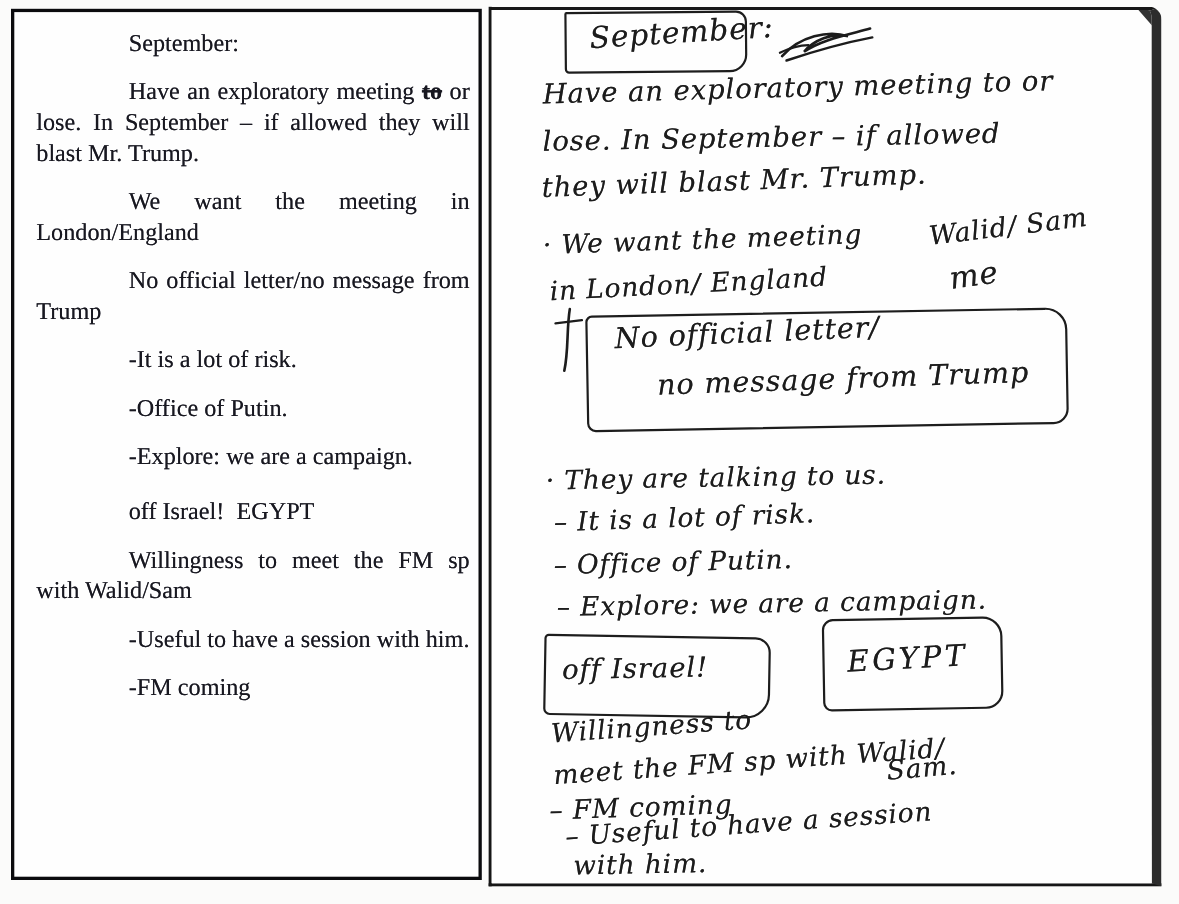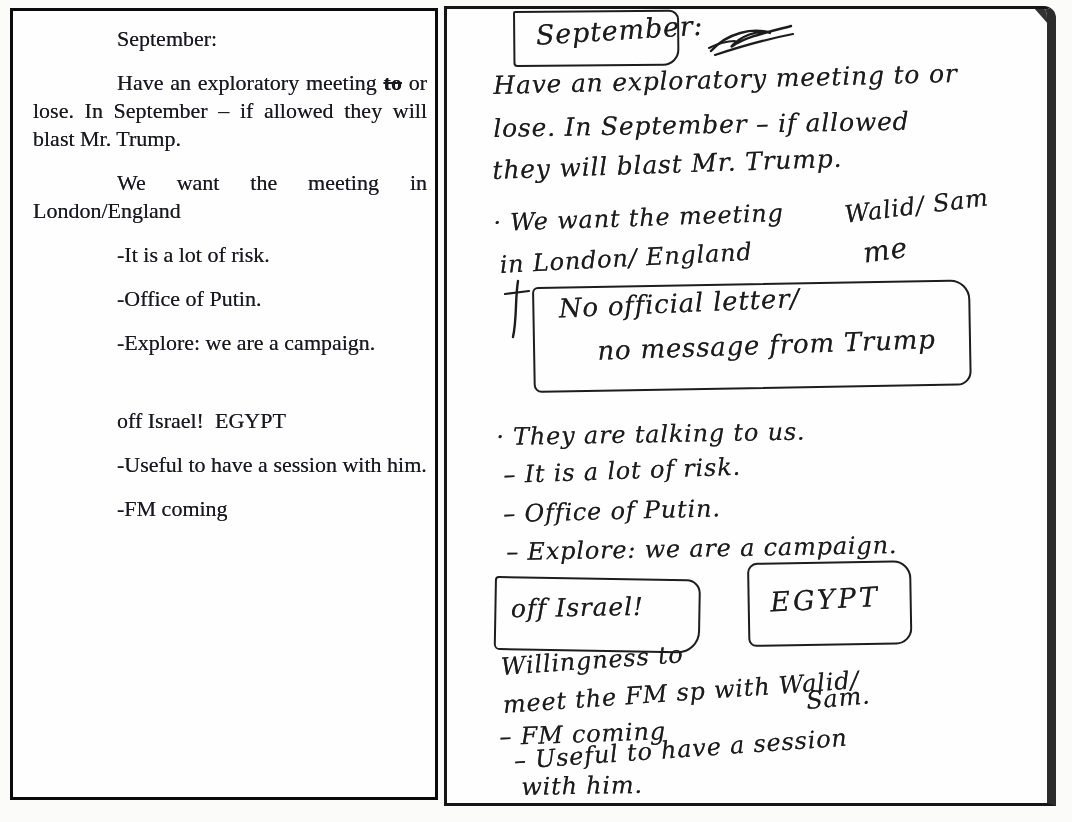--- a/index.html
+++ b/index.html
@@ -23,21 +23,21 @@
   }
   .typed-page p {
     margin: 0 0 16px 0;
     font-size: 22px;
     line-height: 28px;
     color: #181820;
     text-align: justify;
     text-indent: 84px;
     text-shadow: 0 0 0.6px rgba(20,20,35,0.75);
   }
-  .typed-page p.gap-before { margin-top: 50px; }
+  .typed-page p.gap-before { margin-top: 22px; }
   .typed-page p.prewrap { white-space: pre-wrap; }
   .strike { text-decoration: line-through; font-weight: bold; }
 
   
   .scan-page {
     position: absolute;
     left: 444px; top: 6px;
     width: 612px; height: 800px;
     background: #fefefe;
     border: 3px solid #161616;
@@ -72,24 +72,26 @@
   .hand-box .hand-line { position: absolute; }
   .ink-svg { position: absolute; }
 </style>
 </head>
 <body>
 
 <div class="typed-page">
   <p>September:</p>
   <p><span>Have an exploratory meeting </span><span class="strike">to</span><span> or lose. In September – if allowed they will blast Mr. Trump.</span></p>
   <p>We want the meeting in London/England</p>
+  <p>No official letter/no message from Trump</p>
   <p>-It is a lot of risk.</p>
   <p>-Office of Putin.</p>
   <p>-Explore: we are a campaign.</p>
   <p class="gap-before prewrap">off Israel!  EGYPT</p>
+  <p>Willingness to meet the FM sp with Walid/Sam</p>
   <p>-Useful to have a session with him.</p>
   <p>-FM coming</p>
 </div>
 
 <div class="scan-page">
   <div class="corner-fold"></div>
 
   <div class="hand-box" style="left:66px;top:2px;width:166px;height:56px;border-radius:2px 10px 16px 4px;transform:rotate(-0.5deg);">
     <div class="hand-line" style="left:20px;top:7px;font-size:27px;transform:rotate(-3deg);">September:</div>
   </div>

